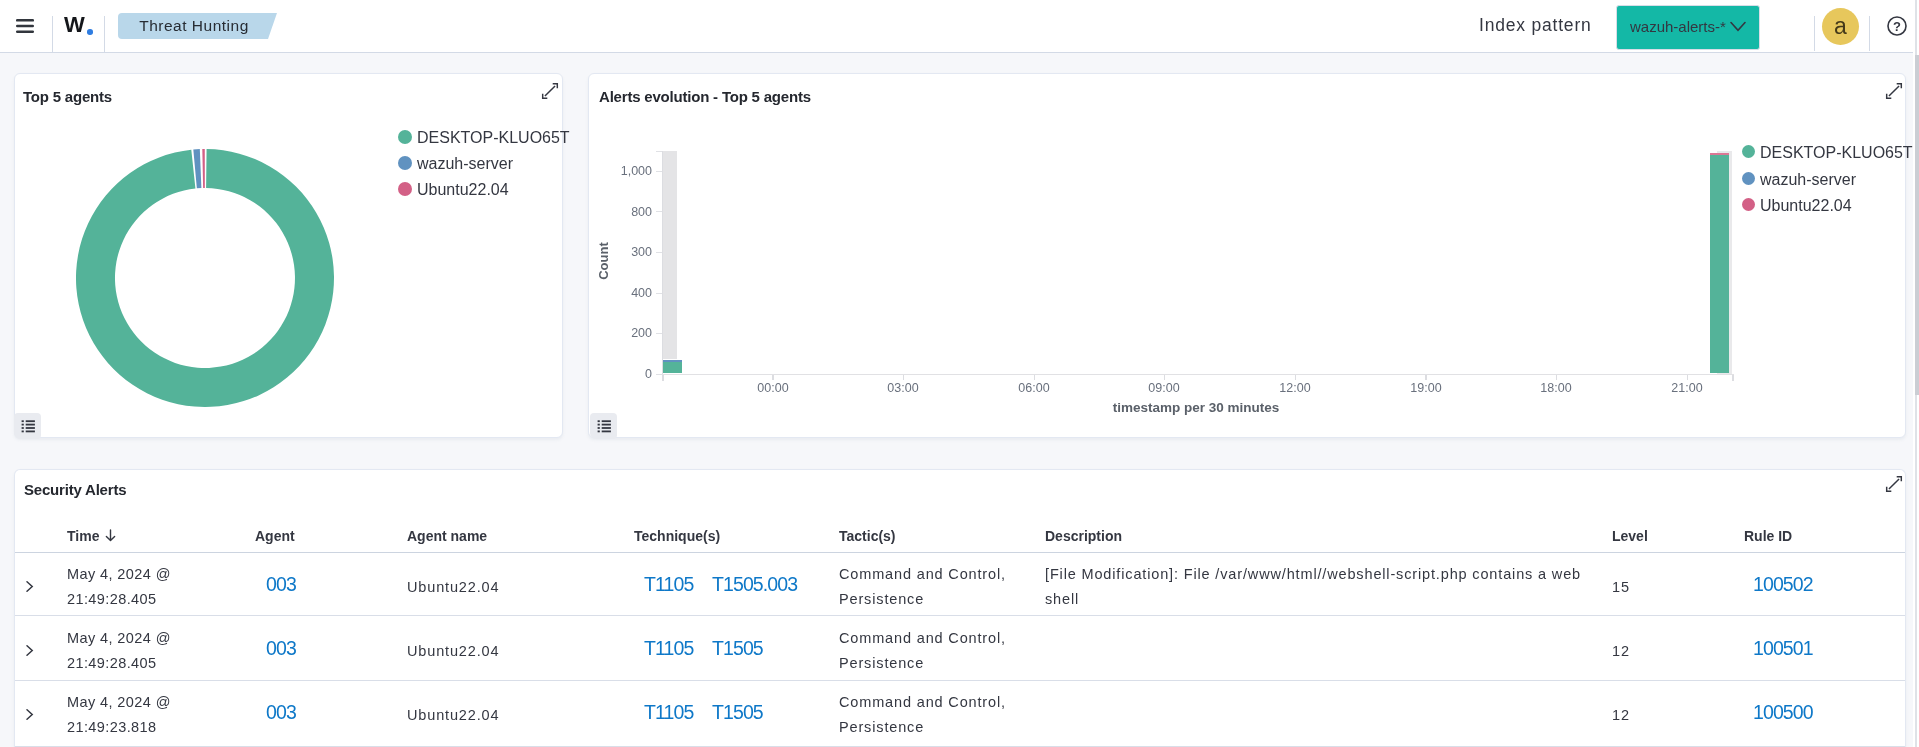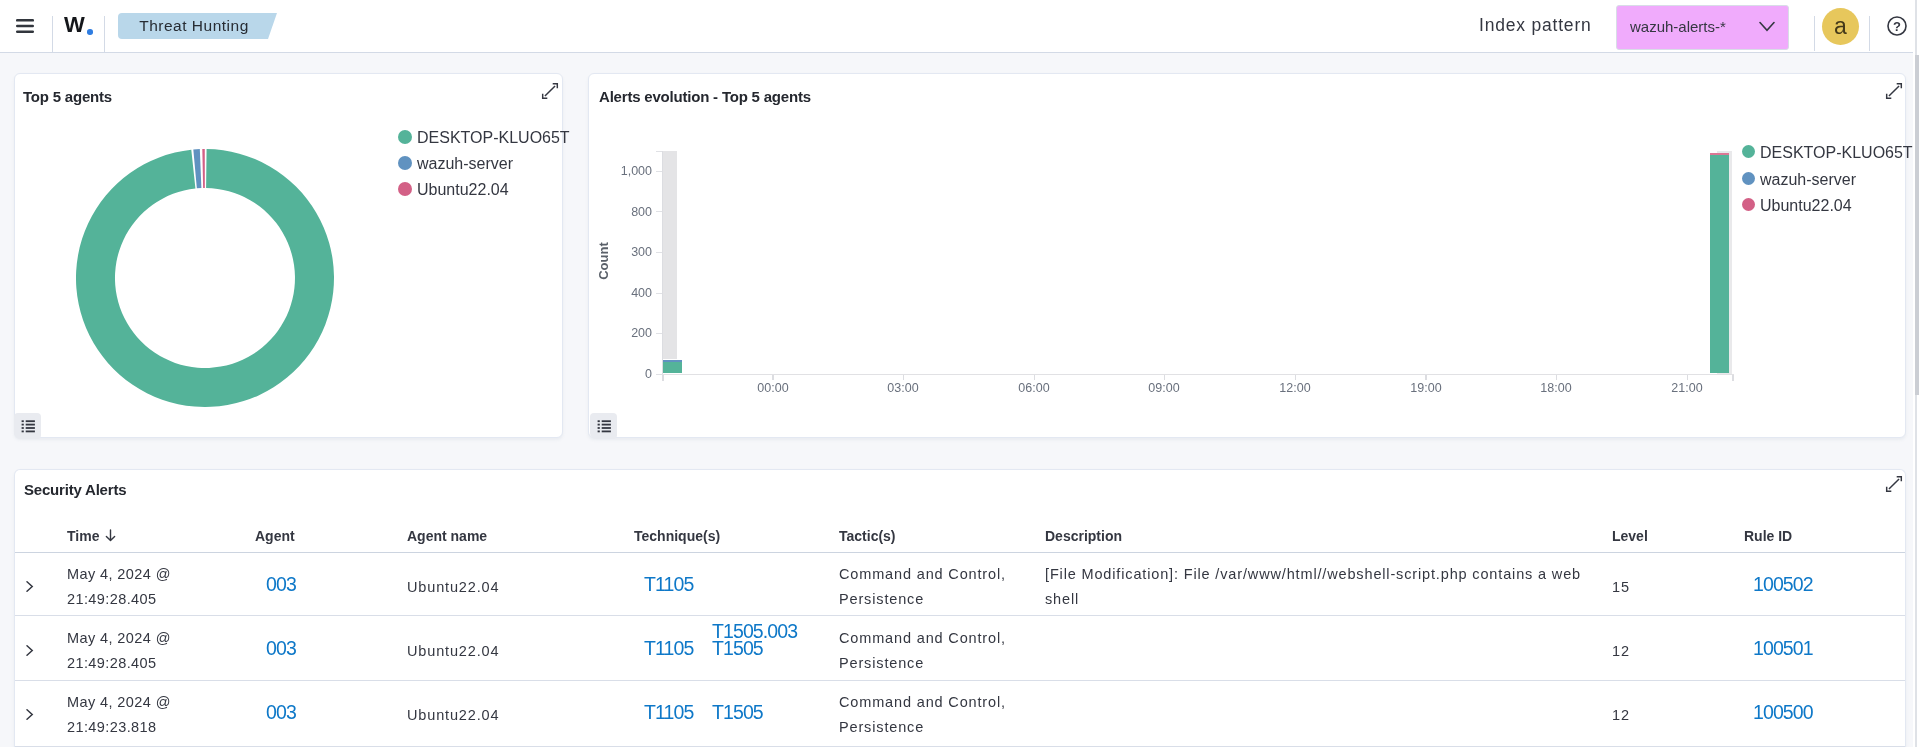--- a/index.html
+++ b/index.html
@@ -36,21 +36,21 @@
       <rect x="0" y="12.4" width="18" height="2.6" rx="1.2" fill="#32363d"></rect>
     </svg>
     <div class="vsep" style="left:52px;"></div>
     <div class="abs" style="left:64px; top:12px; font-size:22px; font-weight:700; color:#14161a;">W</div>
       <div class="abs" style="left:87px; top:29px; width:5.5px; height:5.5px; border-radius:50%; background:#2f7de1;"></div>
     <div class="vsep" style="left:104px;"></div>
     <div class="abs" style="left:118px; top:13px; width:159px; height:26px; background:#b9d7ea; border-radius:4px 0 0 4px; -webkit-clip-path:polygon(0 0, 100% 0, calc(100% - 9px) 100%, 0 100%); clip-path:polygon(0 0, 100% 0, calc(100% - 9px) 100%, 0 100%);">
       <div style="text-align:center; padding-right:7px; line-height:26px; font-size:15.5px; letter-spacing:0.5px; color:#272c33;">Threat Hunting</div>
     </div>
     <div class="abs" style="left:1479px; top:15px; font-size:17.5px; letter-spacing:0.8px; color:#343741;">Index pattern</div>
-    <div class="abs" style="left:1616px; top:4.5px; width:173px; height:45.5px; background:#f0abfc; border:1px solid #d8dde7; border-radius:3px;">
+    <div class="abs" style="left:1616px; top:4.5px; width:144px; height:45.5px; background:#14b8a6; border:1px solid #d8dde7; border-radius:3px;">
       <div style="padding-left:13px; line-height:41px; font-size:15px; color:#343741;">wazuh-alerts-*</div>
       <svg class="abs" style="right:13px; top:15px;" width="16" height="11" viewBox="0 0 16 11">
           <path d="M1 1.5 L8 9.2 L15 1.5" fill="none" stroke="#343741" stroke-width="1.6" stroke-linecap="round"></path>
         </svg>
     </div>
     <div class="vsep" style="left:1814px; top:16px; height:35px;"></div>
     <div class="abs" style="left:1822px; top:8px; width:37px; height:37px; border-radius:50%; background:#e7c75c; text-align:center; line-height:36px; font-size:23px; color:#453a1a;">a</div>
     <div class="vsep" style="left:1869px; top:16px; height:35px;"></div>
     <svg class="abs" style="left:1887px; top:16px;" width="20" height="20" viewBox="0 0 20 20">
       <circle cx="10" cy="10" r="9" fill="none" stroke="#343741" stroke-width="1.6"></circle>
@@ -131,20 +131,21 @@
   <div class="abs" style="left:1710.2px; top:154.6px; width:18.6px; height:218.6px; background:#54b399;"></div>
 
   <div class="xtick abs" style="left:743px;">00:00</div>
   <div class="xtick abs" style="left:873px;">03:00</div>
   <div class="xtick abs" style="left:1004px;">06:00</div>
   <div class="xtick abs" style="left:1134px;">09:00</div>
   <div class="xtick abs" style="left:1265px;">12:00</div>
   <div class="xtick abs" style="left:1396px;">19:00</div>
   <div class="xtick abs" style="left:1526px;">18:00</div>
   <div class="xtick abs" style="left:1657px;">21:00</div>
+  <div class="abs" style="left:996px; top:400px; width:400px; text-align:center; font-size:13.5px; font-weight:700; color:#5a6069;">timestamp per 30 minutes</div>
 
   <div class="legend-dot" style="left:1742px; top:145px; background:#54b399;"></div>
   <div class="legend-txt" style="left:1760px; top:144px;">DESKTOP-KLUO65T</div>
   <div class="legend-dot" style="left:1742px; top:171.5px; background:#6092c0;"></div>
   <div class="legend-txt" style="left:1760px; top:170.5px;">wazuh-server</div>
   <div class="legend-dot" style="left:1742px; top:198px; background:#d36086;"></div>
   <div class="legend-txt" style="left:1760px; top:197px;">Ubuntu22.04</div>
   <div class="lbtn" style="left:590px; top:413px;">
     <svg width="16" height="16" viewBox="0 0 16 16">
       <g fill="#343741">
@@ -182,21 +183,21 @@
   <div class="hsep" style="left:15px; top:680px; width:1890px;"></div>
   <div class="hsep" style="left:15px; top:745.5px; width:1890px;"></div>
 
   <svg class="abs rchev" style="top:579.6px;" width="13" height="13" viewBox="0 0 13 13">
       <path d="M4 1.8 L9.2 6.5 L4 11.2" fill="none" stroke="#343741" stroke-width="1.5" stroke-linecap="round"></path>
     </svg>
   <div class="td2 tdtime abs" style="left:67px; top:562px;">May 4, 2024 @<br>21:49:28.405</div>
   <a class="lnk td1 abs" style="left:266px; top:574px;">003</a>
   <div class="td2 abs" style="left:407px; top:575px;">Ubuntu22.04</div>
   <a class="lnk td1 abs" style="left:644px; top:574px;">T1105</a>
-  <a class="lnk td1 abs" style="left:712px; top:574px;margin-top:47px;">T1505.003</a>
+  <a class="lnk td1 abs" style="left:712px; top:574px;">T1505.003</a>
   <div class="td2 abs" style="left:839px; top:562px;">Command and Control,<br>Persistence</div>
   <div class="td2 abs" style="left:1045px; top:562px;">[File Modification]: File /var/www/html//webshell-script.php contains a web<br>shell</div>
   <div class="td2 abs" style="left:1612px; top:575px;">15</div>
   <a class="lnk td1 abs" style="left:1753px; top:574px;">100502</a>
 
   <svg class="abs rchev" style="top:643.6px;" width="13" height="13" viewBox="0 0 13 13">
       <path d="M4 1.8 L9.2 6.5 L4 11.2" fill="none" stroke="#343741" stroke-width="1.5" stroke-linecap="round"></path>
     </svg>
   <div class="td2 tdtime abs" style="left:67px; top:626px;">May 4, 2024 @<br>21:49:28.405</div>
   <a class="lnk td1 abs" style="left:266px; top:638px;">003</a>

